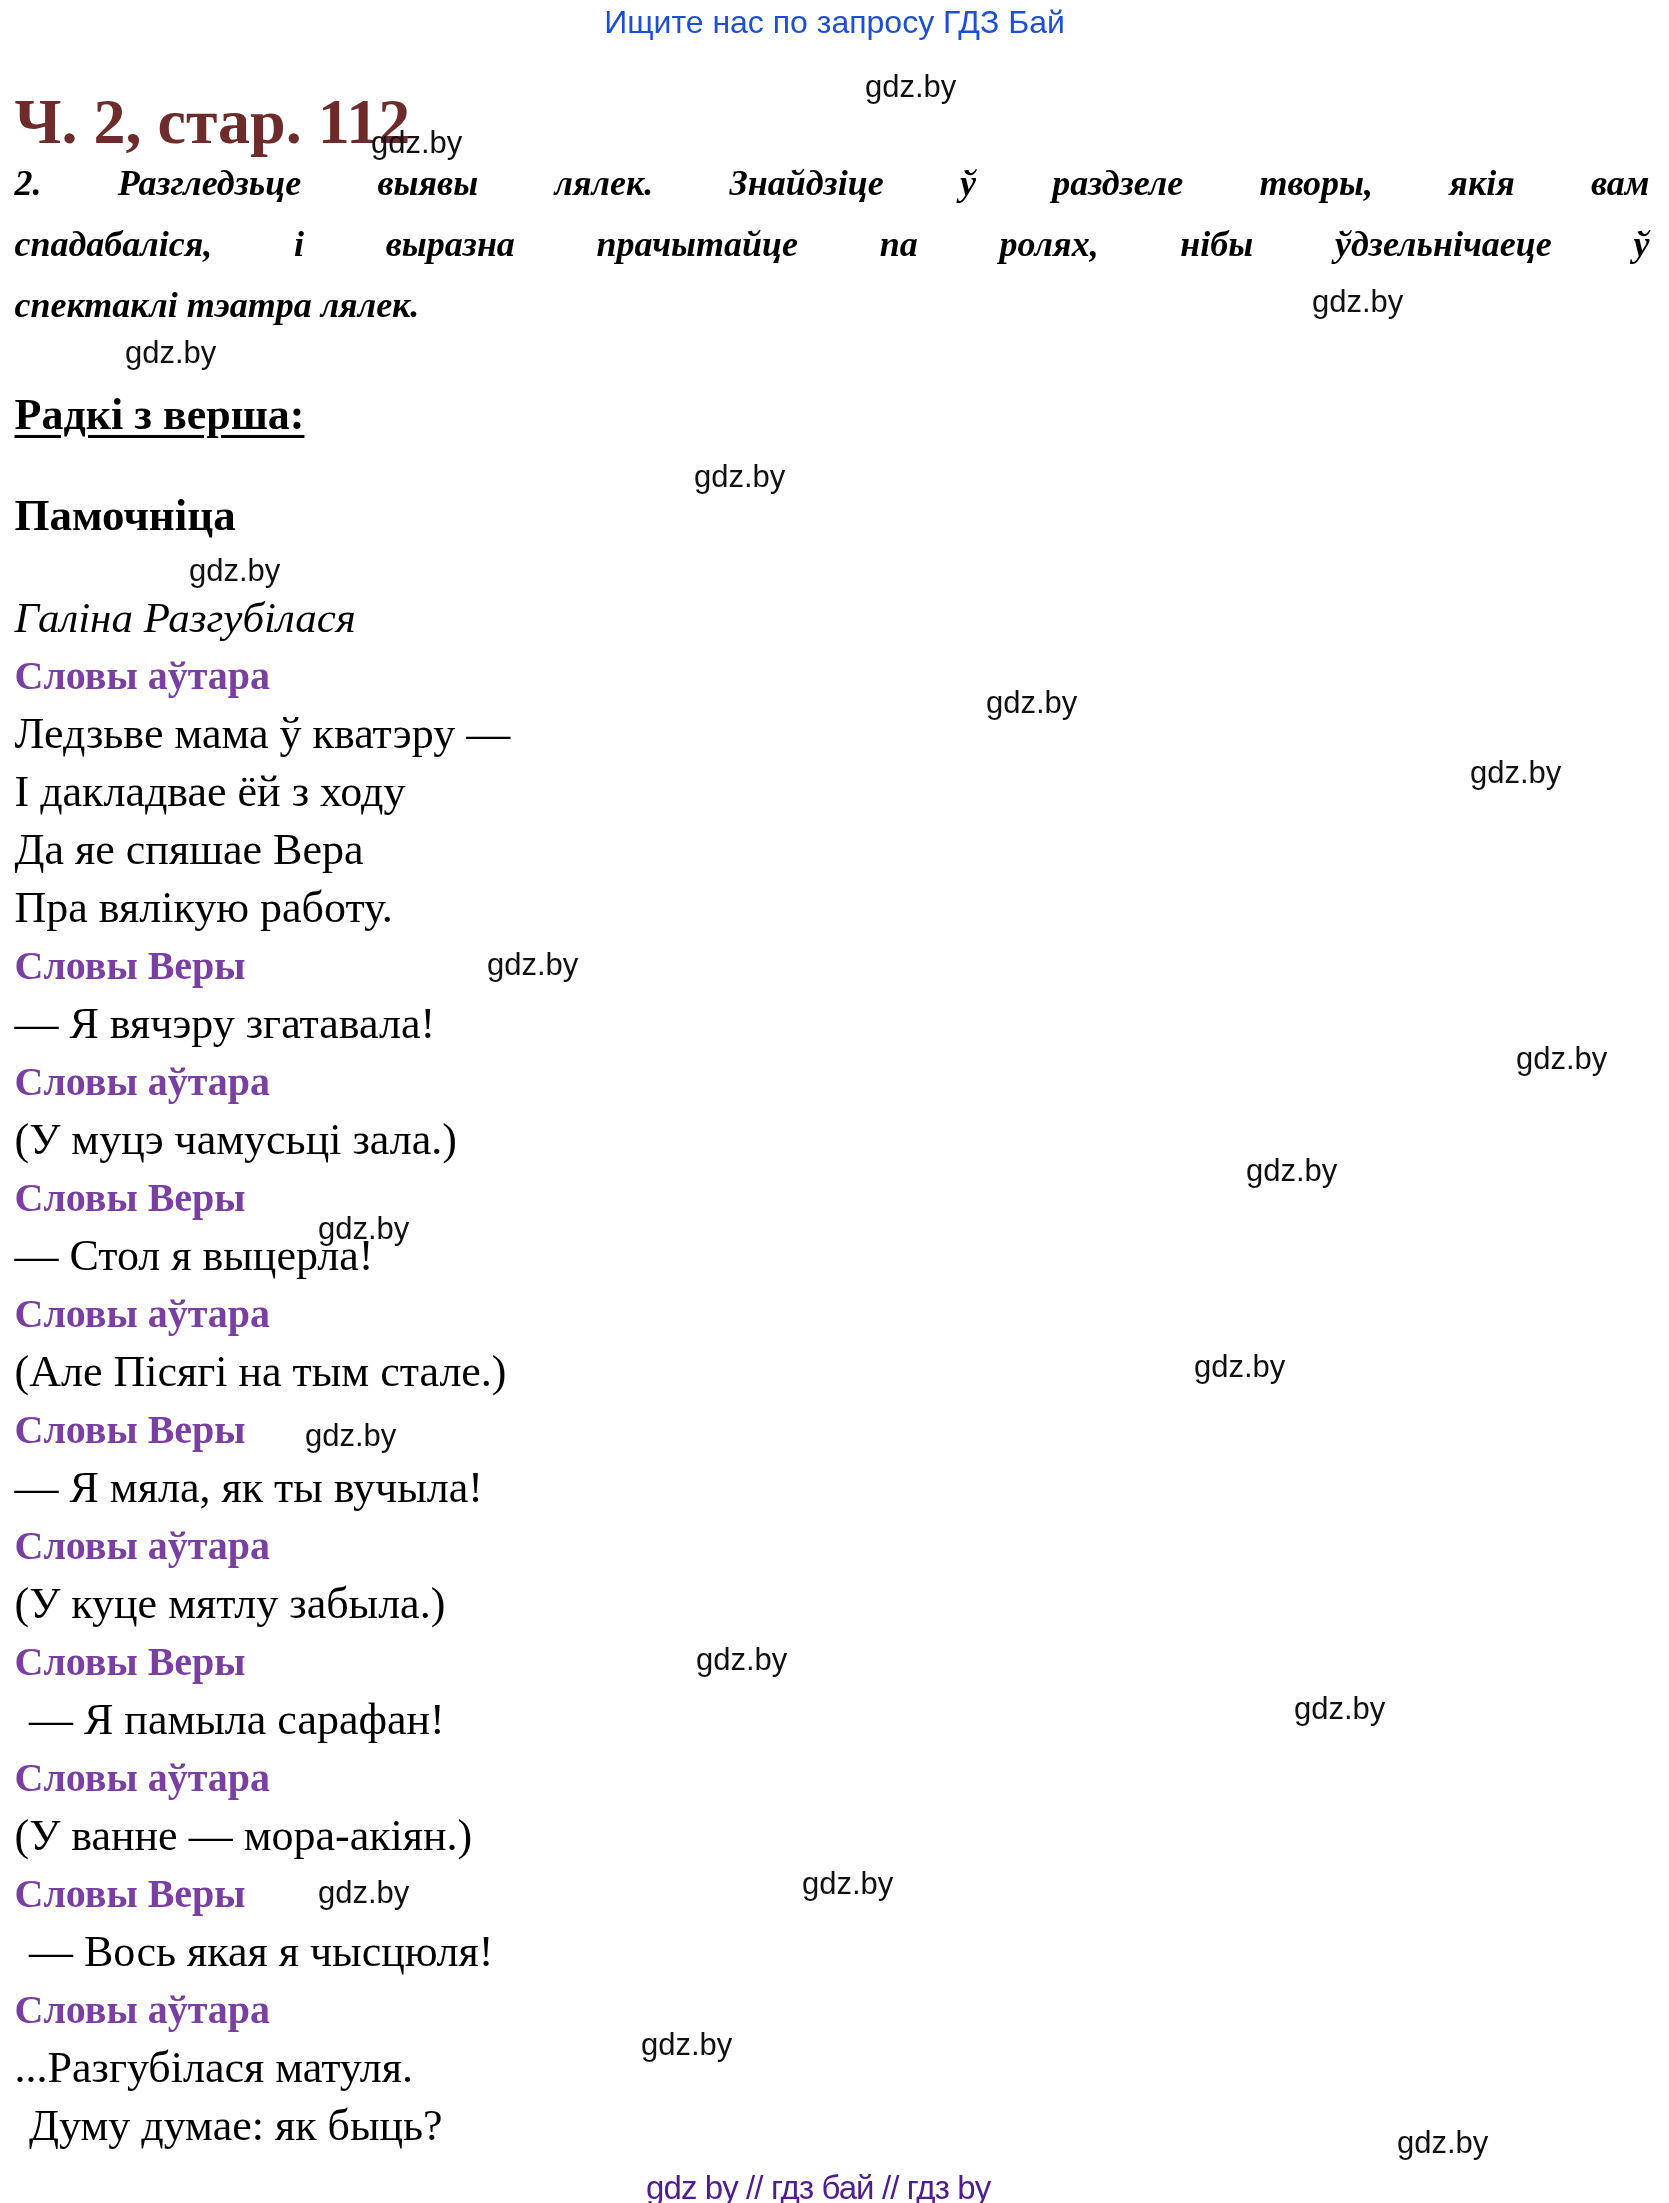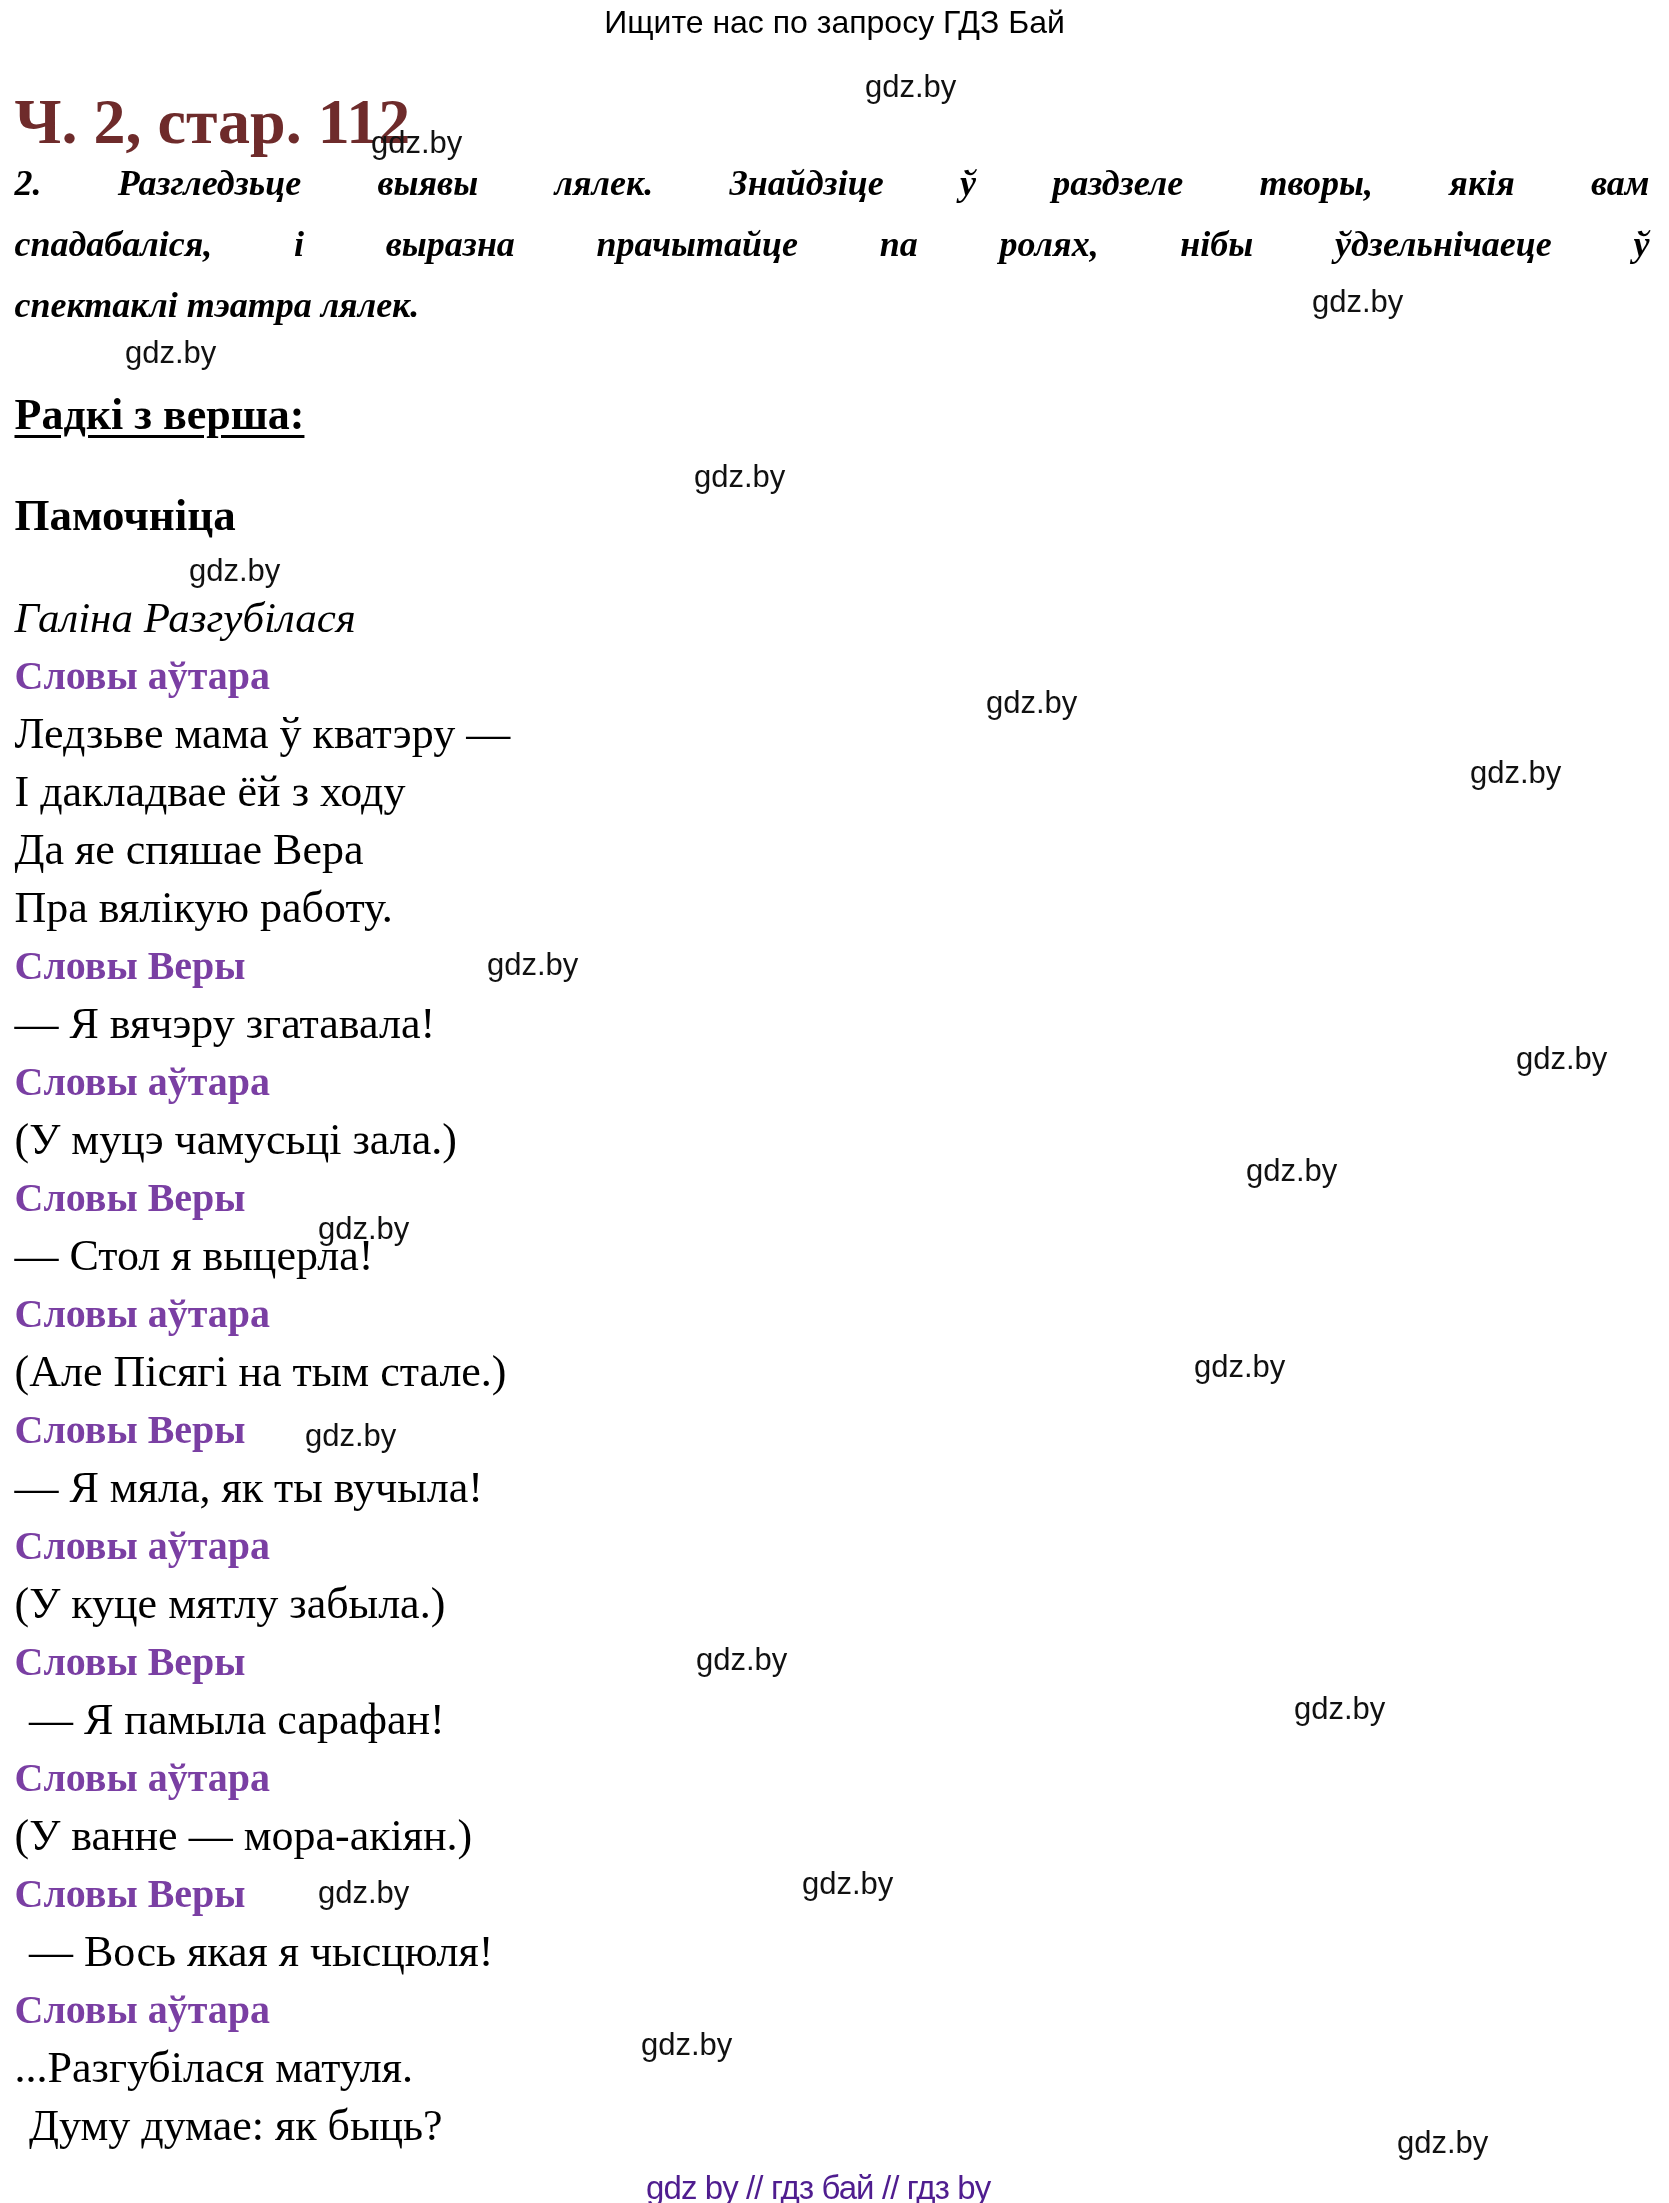--- a/index.html
+++ b/index.html
@@ -60,21 +60,21 @@
     top: 2169px; left: 646px;
     font-family: "Liberation Sans", sans-serif;
     font-size: 33px; letter-spacing: -0.9px; white-space: nowrap;
   }
 </style>
 </head>
 <body>
 
 <div id="page">
 
-  <div class="abs top-banner" style="color: #000000;">Ищите нас по запросу ГДЗ Бай</div>
+  <div class="abs top-banner" style="color: #1d4ed8;">Ищите нас по запросу ГДЗ Бай</div>
 
   <div class="abs page-header" style="color: rgb(110, 43, 43);">Ч.  2, стар. 112</div>
 
   <div class="abs task">
     <div class="task-line justify">2. Разгледзьце выявы лялек. Знайдзіце ў раздзеле творы, якія вам</div>
     <div class="task-line justify">спадабаліся, і выразна прачытайце па ролях, нібы ўдзельнічаеце ў</div>
     <div class="task-line">спектаклі тэатра лялек.</div>
   </div>
 
   <div class="abs section-heading">Радкі з верша:</div>

